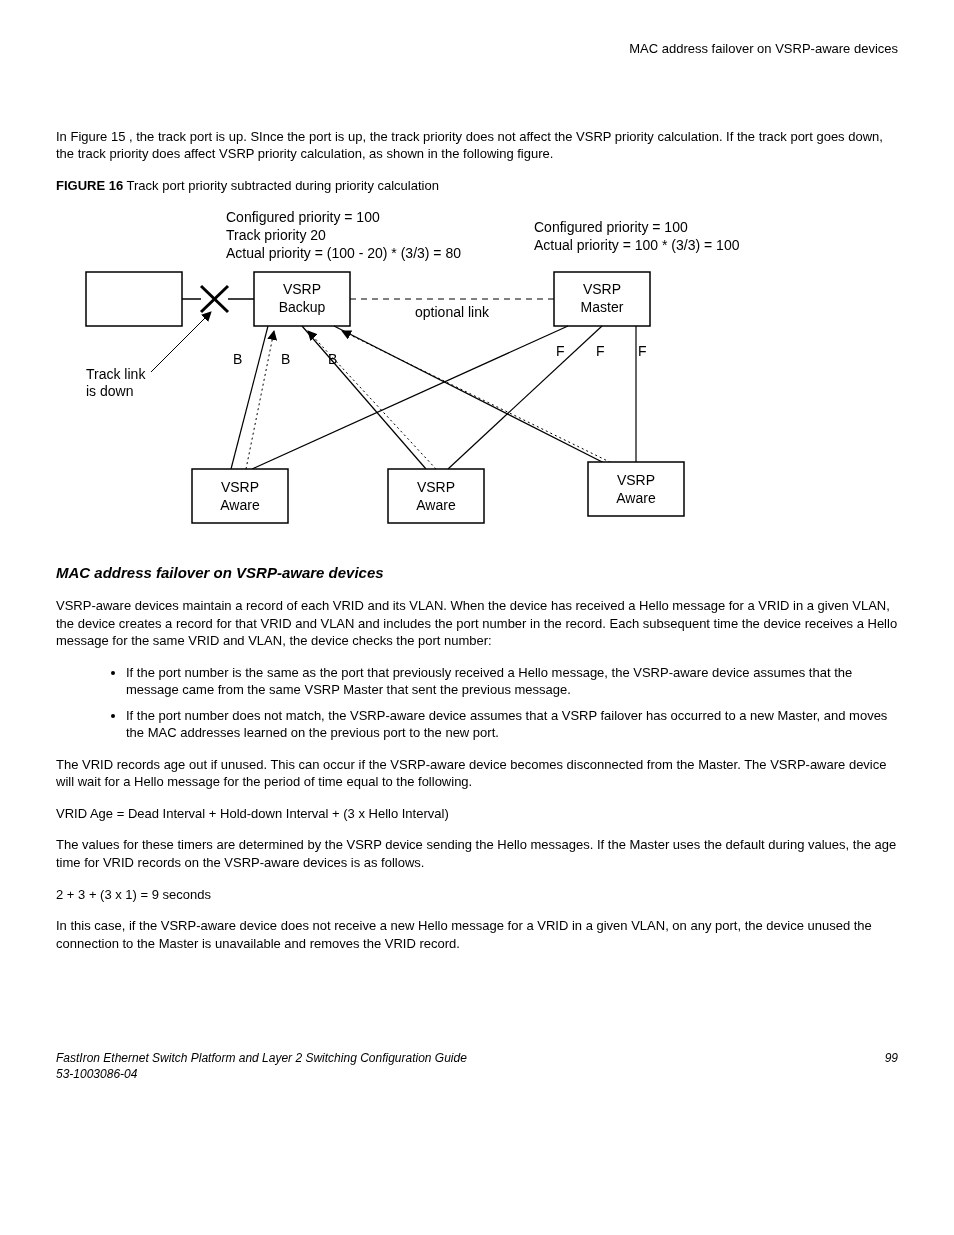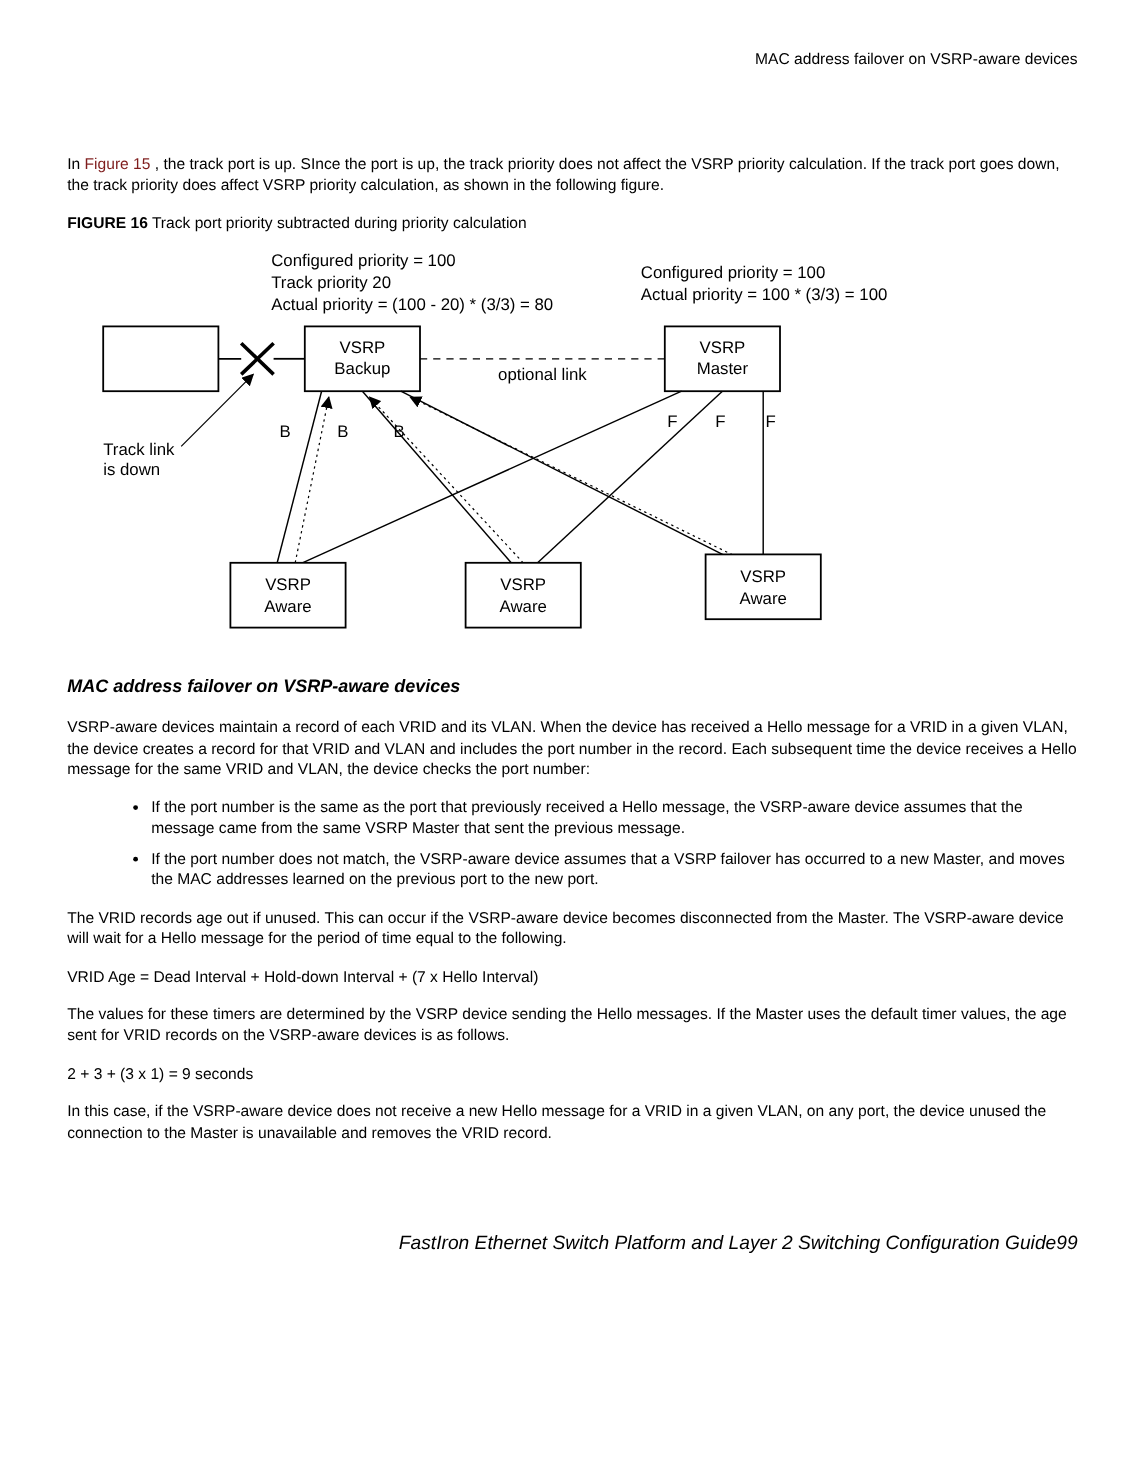--- a/index.html
+++ b/index.html
@@ -14,21 +14,21 @@
   }
   .header-right {
     text-align: right;
     font-size: 13px;
     margin-bottom: 70px;
   }
   .para {
     margin: 0 0 14px 0;
   }
   .link {
-    color: #7f1d1d;
+    color: #000000;
     text-decoration: none;
   }
   .figure-caption {
     font-size: 13px;
     margin: 14px 0 10px 0;
   }
   .figure-caption b { font-weight: bold; }
   .diagram-wrap {
     margin: 6px 0 22px 0;
     text-decoration: underline;
@@ -49,24 +49,24 @@
     list-style: disc;
     padding-left: 24px;
     margin: 0 0 14px 0;
   }
   ul.bullets li {
     margin-bottom: 8px;
     margin-left: 46px;
   }
   .footer {
     display: flex;
-    justify-content: flex-end;
+    justify-content: space-between;
     font-style: italic;
-    font-size: 16px;
-    margin-top: 74px;
+    font-size: 12px;
+    margin-top: 98px;
   }
   .footer .right { font-style: italic; }
 </style>
 </head>
 <body>
 
 <div class="header-right">MAC address failover on VSRP-aware devices</div>
 
 <p class="para">
   <span>In </span><a href="#" class="link">Figure 15 </a><span>, the track port is up. SInce the port is up, the track priority does not affect the VSRP priority calculation. If the track port goes down, the track priority does affect VSRP priority calculation, as shown in the following figure.</span>
@@ -153,23 +153,24 @@
 <div class="h2">MAC address failover on VSRP-aware devices</div>
 
 <p class="para">VSRP-aware devices maintain a record of each VRID and its VLAN. When the device has received a Hello message for a VRID in a given VLAN, the device creates a record for that VRID and VLAN and includes the port number in the record. Each subsequent time the device receives a Hello message for the same VRID and VLAN, the device checks the port number:</p>
 
 <ul class="bullets">
   <li>If the port number is the same as the port that previously received a Hello message, the VSRP-aware device assumes that the message came from the same VSRP Master that sent the previous message.</li>
   <li>If the port number does not match, the VSRP-aware device assumes that a VSRP failover has occurred to a new Master, and moves the MAC addresses learned on the previous port to the new port.</li>
 </ul>
 
 <p class="para">The VRID records age out if unused. This can occur if the VSRP-aware device becomes disconnected from the Master. The VSRP-aware device will wait for a Hello message for the period of time equal to the following.</p>
-<p class="para">VRID Age = Dead Interval + Hold-down Interval + (7 x Hello Interval)</p>
-<p class="para">The values for these timers are determined by the VSRP device sending the Hello messages. If the Master uses the default timer values, the age sent for VRID records on the VSRP-aware devices is as follows.</p>
+<p class="para">VRID Age = Dead Interval + Hold-down Interval + (3 x Hello Interval)</p>
+<p class="para">The values for these timers are determined by the VSRP device sending the Hello messages. If the Master uses the default during values, the age time for VRID records on the VSRP-aware devices is as follows.</p>
 <p class="para">2 + 3 + (3 x 1) = 9 seconds</p>
 <p class="para">In this case, if the VSRP-aware device does not receive a new Hello message for a VRID in a given VLAN, on any port, the device unused the connection to the Master is unavailable and removes the VRID record.</p>
 
 <div class="footer">
   <div>
     <div>FastIron Ethernet Switch Platform and Layer 2 Switching Configuration Guide</div>
+    <div>53-1003086-04</div>
   </div>
   <div class="right">99</div>
 </div>
 
 </body></html>

